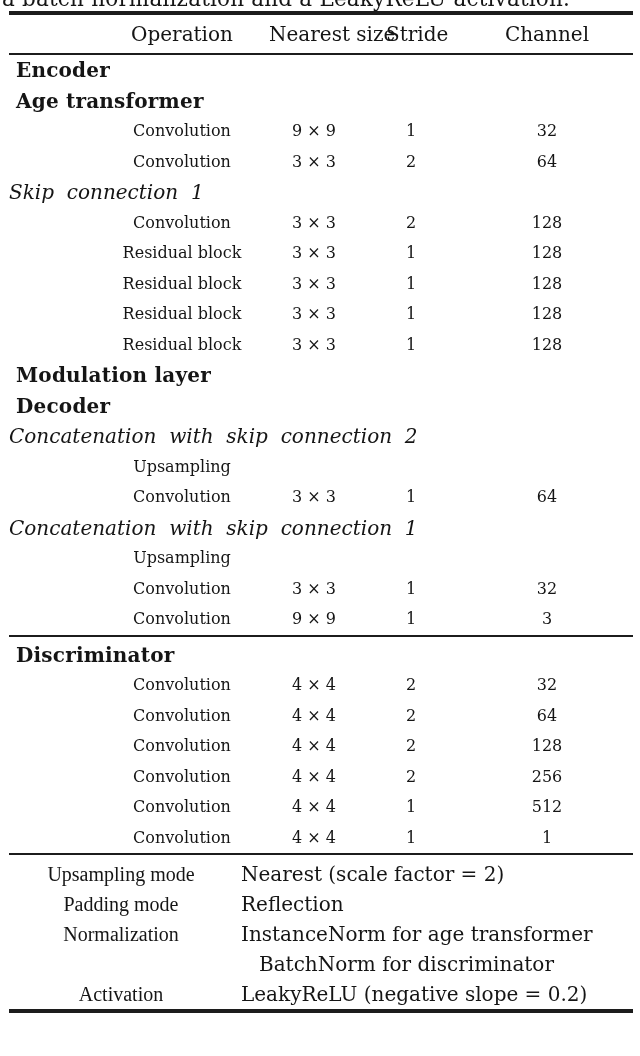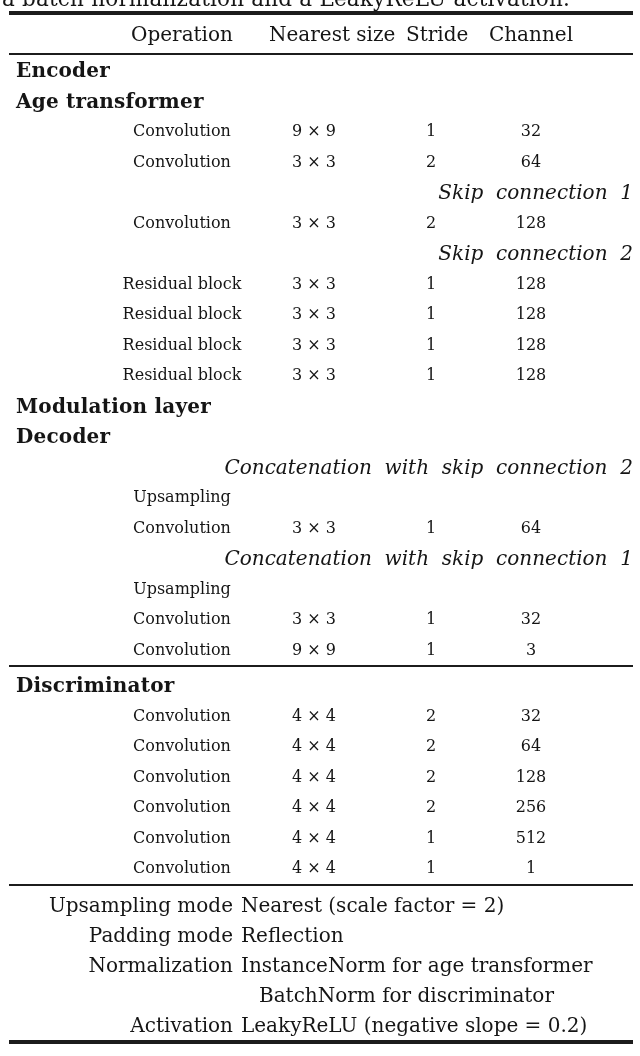--- a/index.html
+++ b/index.html
@@ -40,51 +40,51 @@
   .r {
     position: relative;
     height: 30.5px;
     line-height: 30.5px;
     font-size: 16px;
     white-space: nowrap;
   }
   .r .c { position: absolute; text-align: center; top: 0; }
   .c.op      { left: 88px;  width: 170px; }
   .c.kernel  { left: 260px; width: 90px;  }
-  .c.stride  { left: 397px; width: 50px;  }
-  .c.channel { left: 472px; width: 100px; }
+  .c.stride  { left: 377px; width: 50px;  }
+  .c.channel { left: 488px; width: 100px; }
 
   .hdr { height: 38px; line-height: 38px; font-size: 20px; }
 
   .section-row {
     height: 30.5px; line-height: 30.5px;
     font-weight: bold;
     font-size: 20px;
     padding-left: 7px;
     letter-spacing: 0.2px;
   }
   .note-row {
     height: 30.5px; line-height: 30.5px;
     font-style: italic;
     font-size: 20px;
-    text-align: right;
+    text-align: left;
     word-spacing: 0.32em;
   }
 
   .pad3 { padding-top: 3px; }
 
   
   .f {
     display: flex;
     height: 30px;
     line-height: 30px;
     font-size: 20px;
     white-space: nowrap;
   }
-  .f .flabel { width: 224px; text-align: right; flex: 0 0 auto; }
+  .f .flabel { width: 224px; text-align: center; flex: 0 0 auto; font-family: Liberation Serif, serif; }
   .f .fvalue { margin-left: 8px; text-align: center; flex: 0 0 auto; }
   .f .fvalue.indent { margin-left: 26px; }
   .footer-block { padding-top: 4px; }
 </style>
 </head>
 <body>
 
 <div class="page">
 
   <div class="topclip">
@@ -119,21 +119,20 @@
       <span class="c stride">2</span>
       <span class="c channel">64</span>
     </div>
     <div class="note-row">Skip connection 1</div>
     <div class="r">
       <span class="c op">Convolution</span>
       <span class="c kernel">3 × 3</span>
       <span class="c stride">2</span>
       <span class="c channel">128</span>
     </div>
-    <div class="note-row">Skip connection 2</div>
     <div class="r">
       <span class="c op">Residual block</span>
       <span class="c kernel">3 × 3</span>
       <span class="c stride">1</span>
       <span class="c channel">128</span>
     </div>
     <div class="r">
       <span class="c op">Residual block</span>
       <span class="c kernel">3 × 3</span>
       <span class="c stride">1</span>

